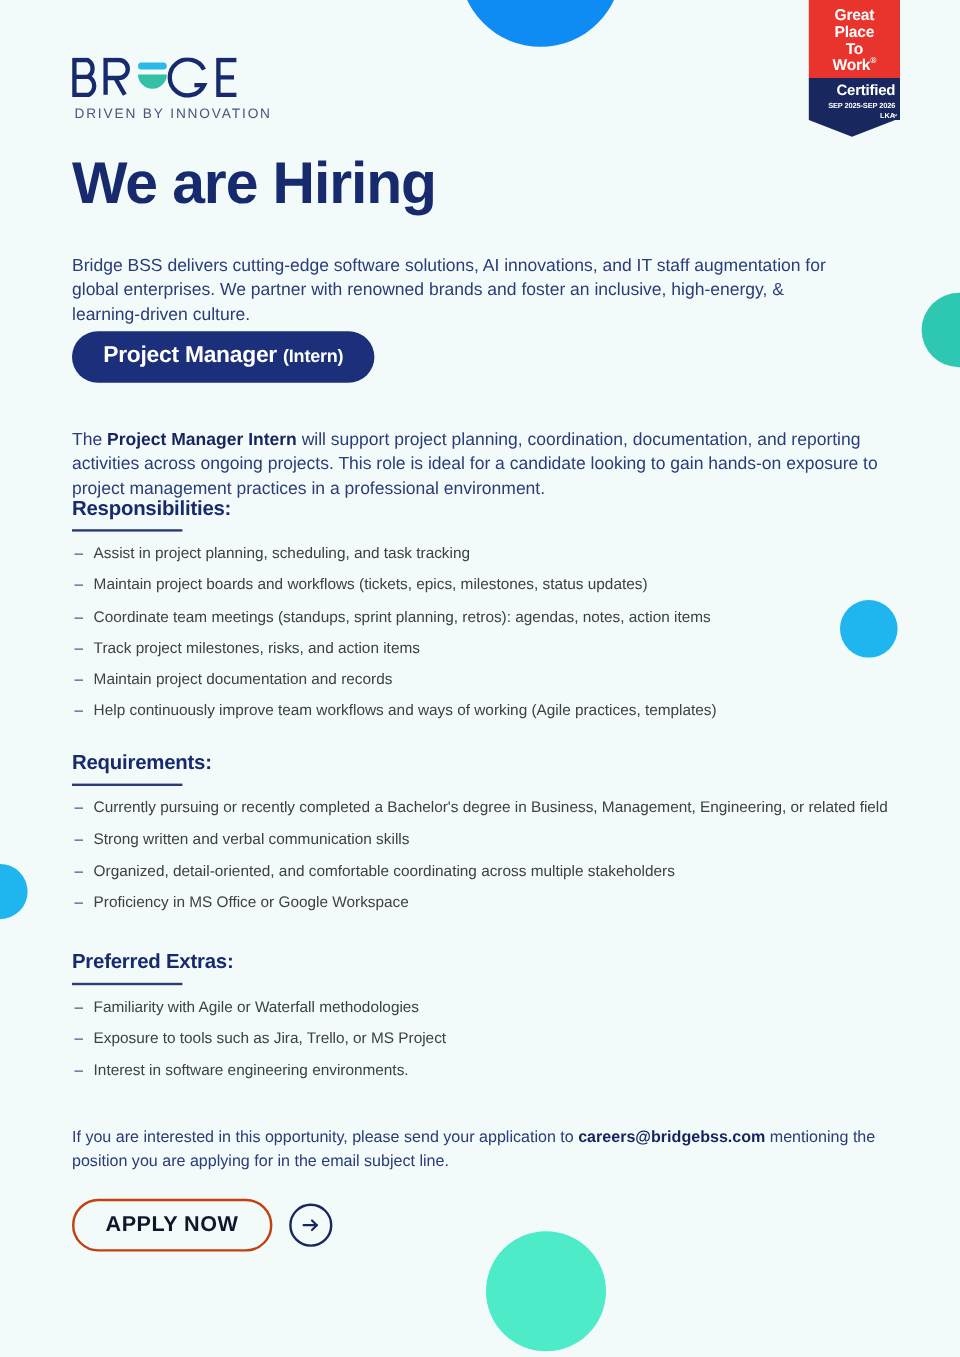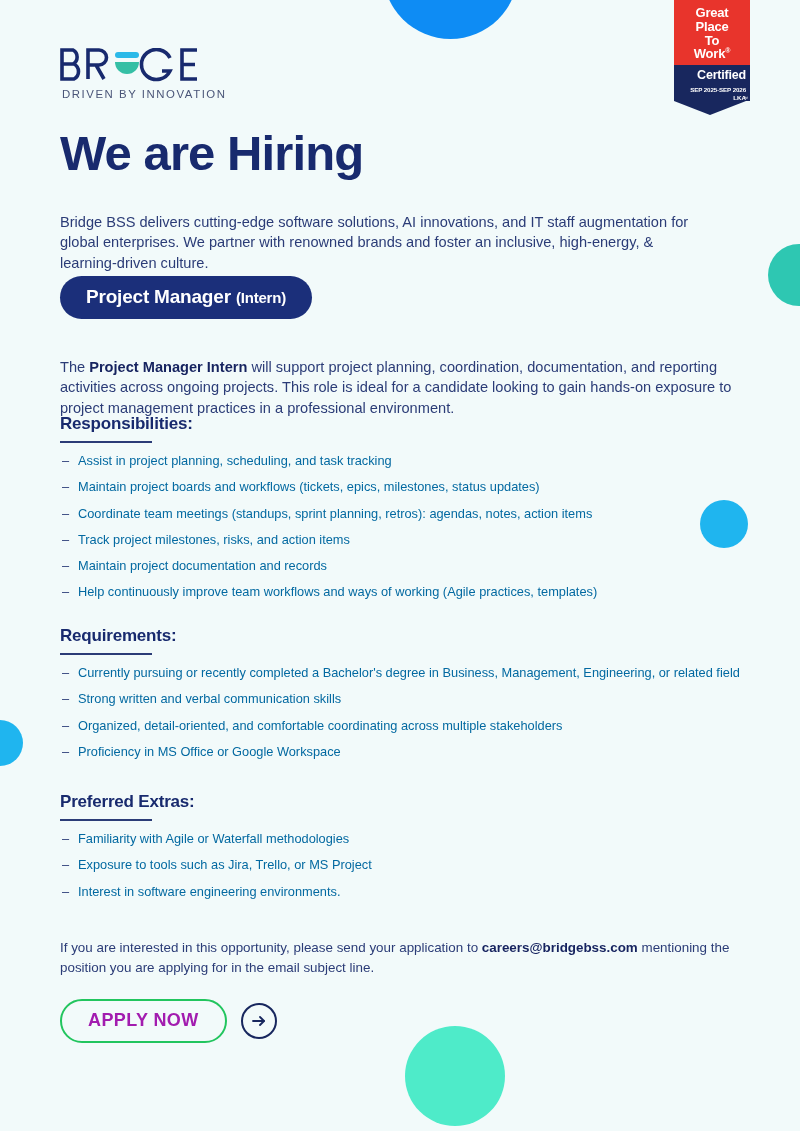--- a/index.html
+++ b/index.html
@@ -184,21 +184,21 @@
     list-style: none;
     margin: 0;
     padding: 0;
   }
   ul.bullets li {
     position: relative;
     padding-left: 18px;
     font-size: 12.8px;
     line-height: 1.32;
     margin-bottom: 9.4px;
-    color: #0369a1;
+    color: #404040;
   }
   ul.bullets li::before {
     content: "–";
     position: absolute;
     left: 2px;
     color: #2b3c77;
   }
 
   .sec-responsibilities { top: 414px; }
   .sec-requirements     { top: 626px; }
@@ -215,27 +215,27 @@
   .contact b { color: #16235f; }
 
   .apply-row {
     position: absolute;
     top: 999px;
     display: flex;
     align-items: center;
     gap: 14px;
   }
   .apply-btn {
-    border: 2px solid #22c55e;
+    border: 2px solid #c2410c;
     border-radius: 22px;
     padding: 9px 26px 10px 26px;
     font-size: 18px;
     font-weight: bold;
     letter-spacing: 0.4px;
-    color: #a21caf;
+    color: #0f172a;
     background: transparent;
     font-family: "Liberation Sans", sans-serif;
     cursor: pointer;
   }
   .arrow-circle {
     width: 32px; height: 32px;
     border: 2px solid #18275e;
     border-radius: 50%;
     display: flex;
     align-items: center;

